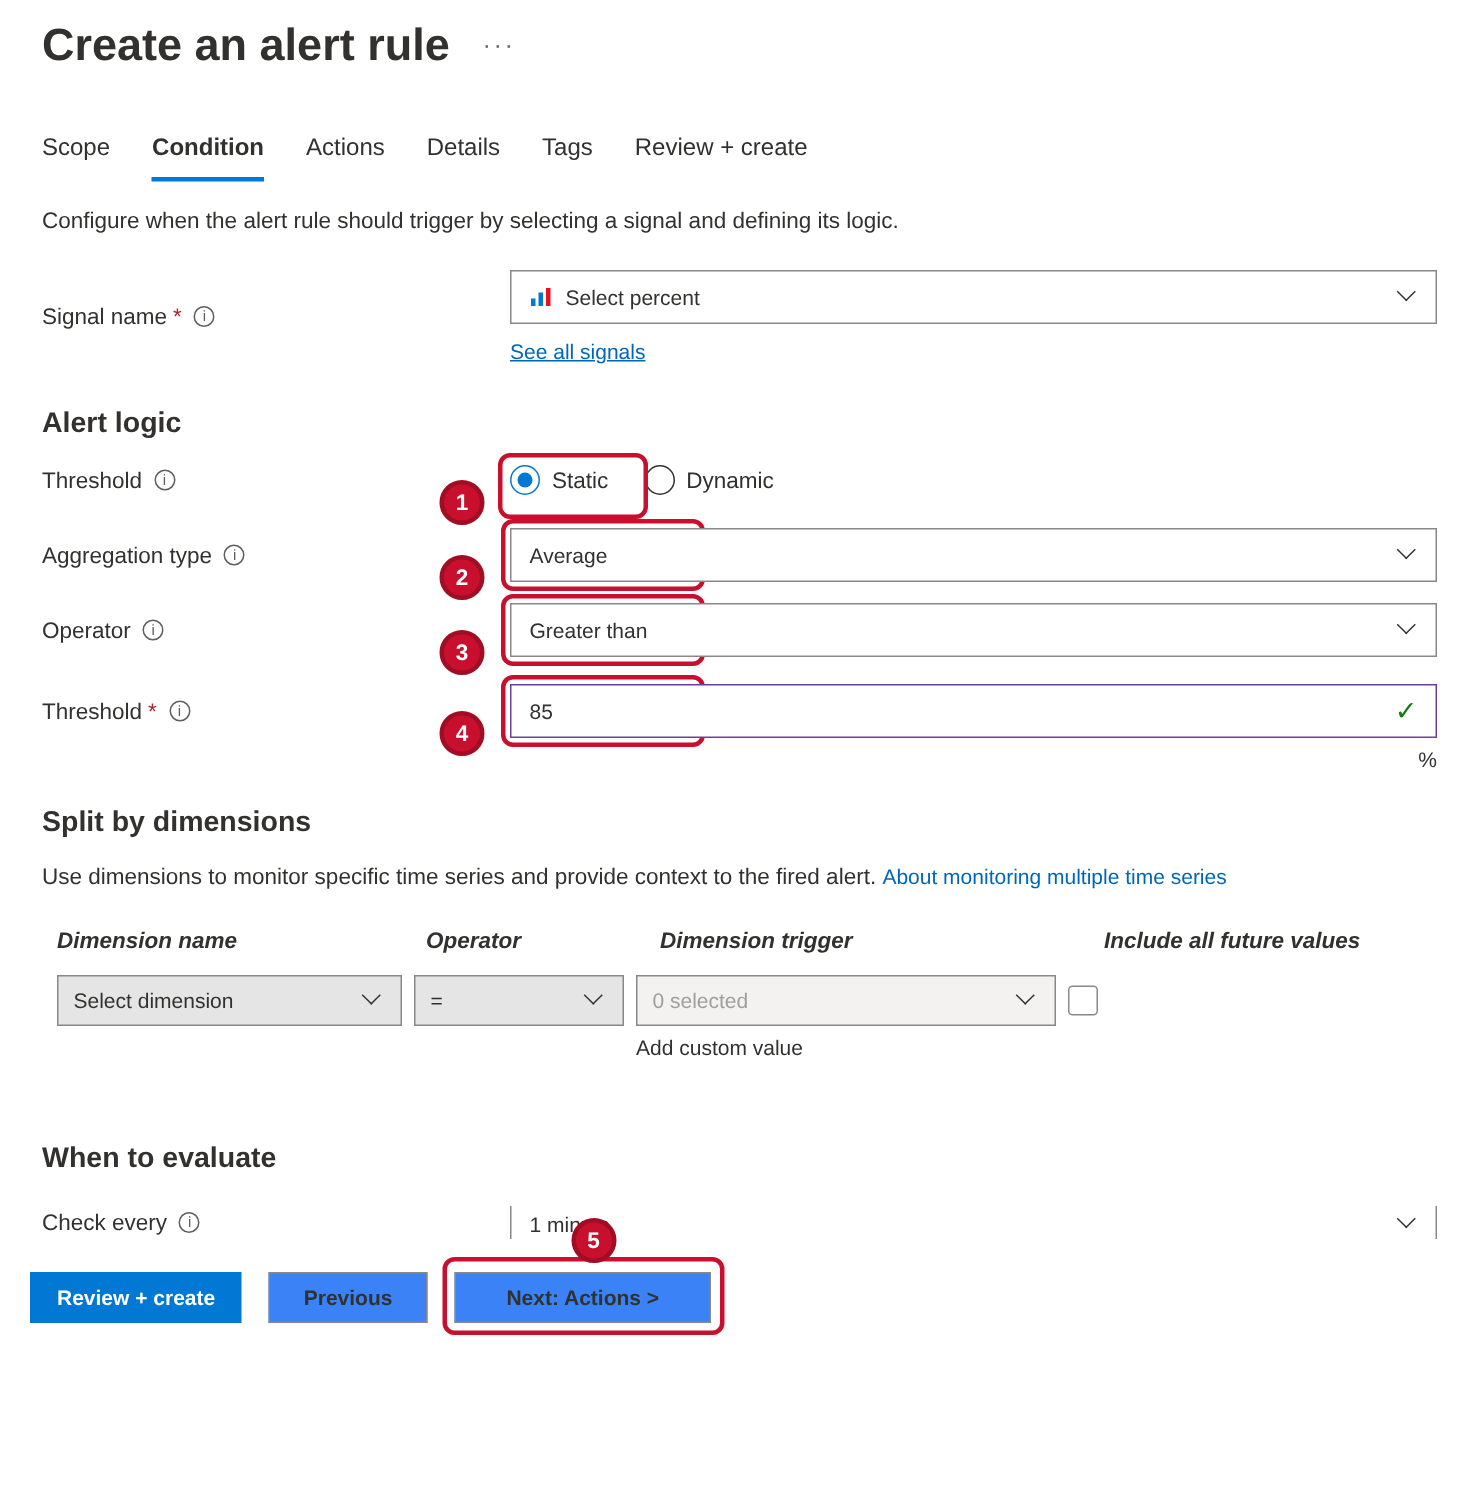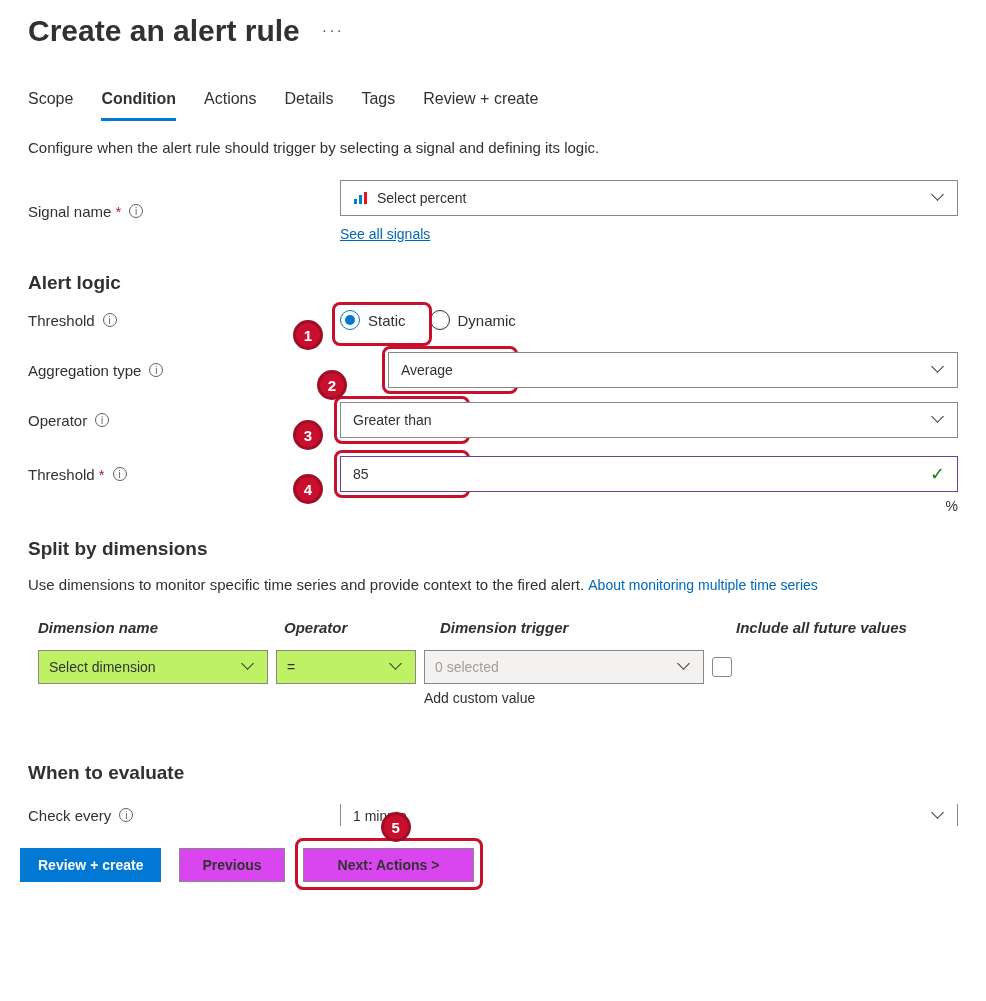--- a/index.html
+++ b/index.html
@@ -124,37 +124,37 @@
     .dim-header {
       display:grid; grid-template-columns: 230px 140px 280px 210px;
       gap: 16px; font-weight:600; font-size:15px; padding: 8px 10px; font-style: italic;
     }
     .dim-row {
       display:grid; grid-template-columns: 230px 140px 280px 40px;
       gap: 8px; align-items:flex-start; padding: 6px 10px;
     }
     .dim-select {
       height:34px; border:1px solid #8a8886; display:flex; align-items:center;
-      padding:0 10px; background:#bef264; position:relative; font-size:14px;
+      padding:0 10px; background:#e5e5e5; position:relative; font-size:14px;
     }
     .dim-select.disabled { background:#f3f2f1; color:#a19f9d; }
     .sub-link { font-size:14px; color:#323130; margin-top:6px; }
     .checkbox { width:20px; height:20px; border:1px solid #8a8886; border-radius:3px; margin-top:7px; }
     .cutoff-row { display:flex; align-items:center; margin-top:20px; overflow:hidden; height:22px; }
     .footer {
       position:absolute; left:0; bottom:0; width:100%;
       display:flex; align-items:center; gap:18px;
       padding: 14px 20px;
     }
     .btn-primary {
       background:#0078d4; color:#fff; border:none; height:34px; padding:0 18px;
       font-size:14px; font-weight:600; cursor:pointer;
     }
     .btn-secondary {
-      background:#d946ef; color:#323130; border:1px solid #8a8886; height:34px; padding:0 22px;
+      background:#3b82f6; color:#323130; border:1px solid #8a8886; height:34px; padding:0 22px;
       font-size:14px; font-weight:600; cursor:pointer;
     }
     .metric-icon { margin-right:8px; display:inline-flex; }
   </style>
 </head>
 <body>
 
 <div class="header">
   <h1 class="page-title">Create an alert rule</h1>
   <span class="header-more">···</span>
@@ -212,21 +212,21 @@
           </span>
         <span>Static</span>
       </div>
       <div class="radio">
         <span class="radio-circle"></span>
         <span>Dynamic</span>
       </div>
     </div>
   </div>
 
-  <div class="form-row" style="gap:24px;">
+  <div class="form-row" style="">
     <div class="label-col" style="width:248px;">
       <span>Aggregation type</span>
       <span class="info-icon">i</span>
     </div>
     <div style="position:relative; width:64px; display:flex; justify-content:center;">
       <div class="annot-badge">2</div>
     </div>
     <div class="field-col" style="position:relative;">
       <div class="annot-box" style="left:-6px; top:-6px; width:136px; height:48px;"></div>
       <div class="select-box">

